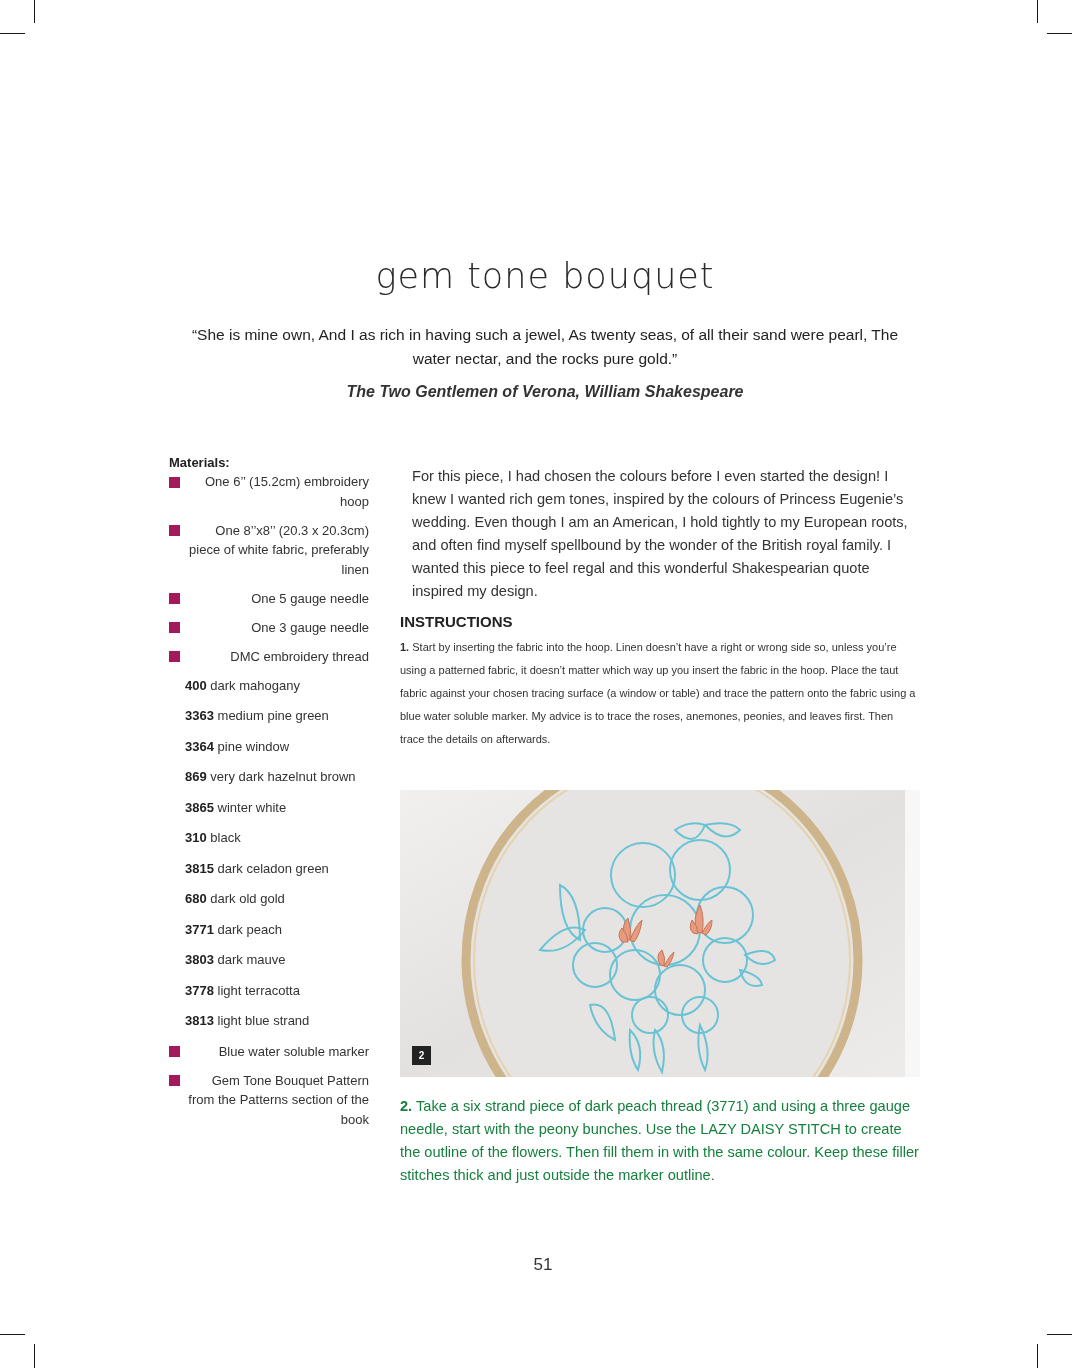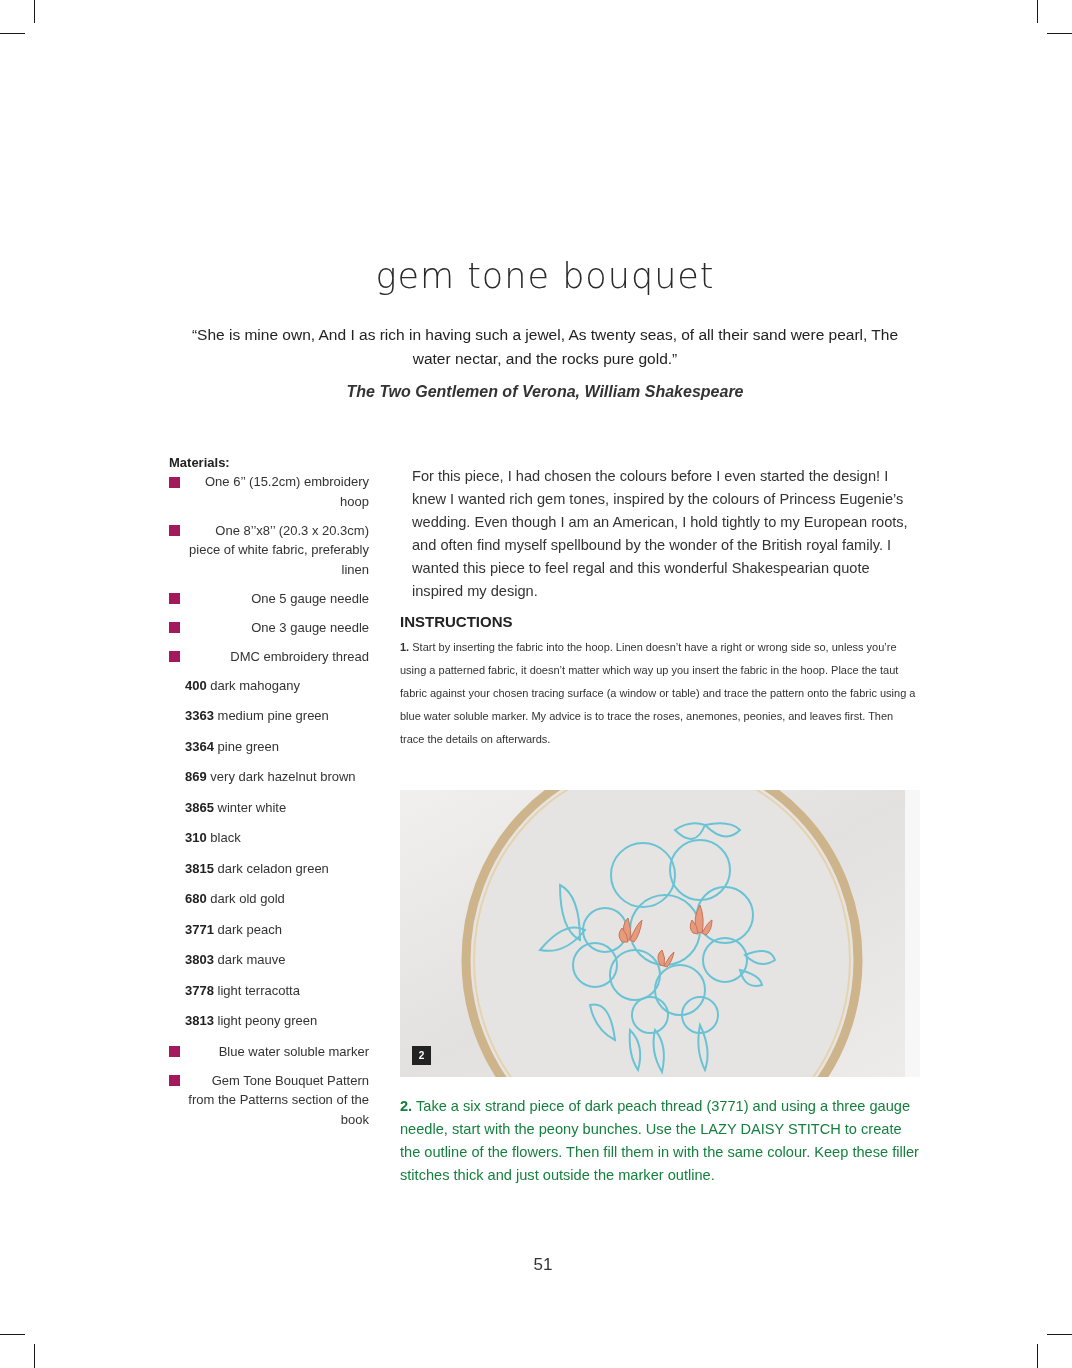--- a/index.html
+++ b/index.html
@@ -45,30 +45,30 @@
   <ul class="mat-list" id="mat-before">
       <li class="mat-item"><span class="bullet" style="background: rgb(163, 25, 91);"></span><span>One 6’’ (15.2cm) embroidery hoop</span></li>
       <li class="mat-item"><span class="bullet" style="background: rgb(163, 25, 91);"></span><span>One 8’’x8’’ (20.3 x 20.3cm) piece of white fabric, preferably linen</span></li>
       <li class="mat-item"><span class="bullet" style="background: rgb(163, 25, 91);"></span><span>One 5 gauge needle</span></li>
       <li class="mat-item"><span class="bullet" style="background: rgb(163, 25, 91);"></span><span>One 3 gauge needle</span></li>
       <li class="mat-item"><span class="bullet" style="background: rgb(163, 25, 91);"></span><span>DMC embroidery thread</span></li>
     </ul>
   <div id="threads">
       <div class="thread"><b>400</b> <span>dark mahogany</span></div>
       <div class="thread"><b>3363</b> <span>medium pine green</span></div>
-      <div class="thread"><b>3364</b> <span>pine green</span></div>
+      <div class="thread"><b>3364</b> <span>pine window</span></div>
       <div class="thread"><b>869</b> <span>very dark hazelnut brown</span></div>
       <div class="thread"><b>3865</b> <span>winter white</span></div>
       <div class="thread"><b>310</b> <span>black</span></div>
       <div class="thread"><b>3815</b> <span>dark celadon green</span></div>
       <div class="thread"><b>680</b> <span>dark old gold</span></div>
       <div class="thread"><b>3771</b> <span>dark peach</span></div>
       <div class="thread"><b>3803</b> <span>dark mauve</span></div>
       <div class="thread"><b>3778</b> <span>light terracotta</span></div>
-      <div class="thread"><b>3813</b> <span>light peony green</span></div>
+      <div class="thread"><b>3813</b> <span>light blue strand</span></div>
     </div>
   <ul class="mat-list" id="mat-after">
       <li class="mat-item"><span class="bullet" style="background: rgb(163, 25, 91);"></span><span>Blue water soluble marker</span></li>
       <li class="mat-item"><span class="bullet" style="background: rgb(163, 25, 91);"></span><span>Gem Tone Bouquet Pattern from the Patterns section of the book</span></li>
     </ul>
 </div>
 
 <div class="body">
   <p>For this piece, I had chosen the colours before I even started the design! I knew I wanted rich gem tones, inspired by the colours of Princess Eugenie’s wedding. Even though I am an American, I hold tightly to my European roots, and often find myself spellbound by the wonder of the British royal family. I wanted this piece to feel regal and this wonderful Shakespearian quote inspired my design.</p>
 </div>

